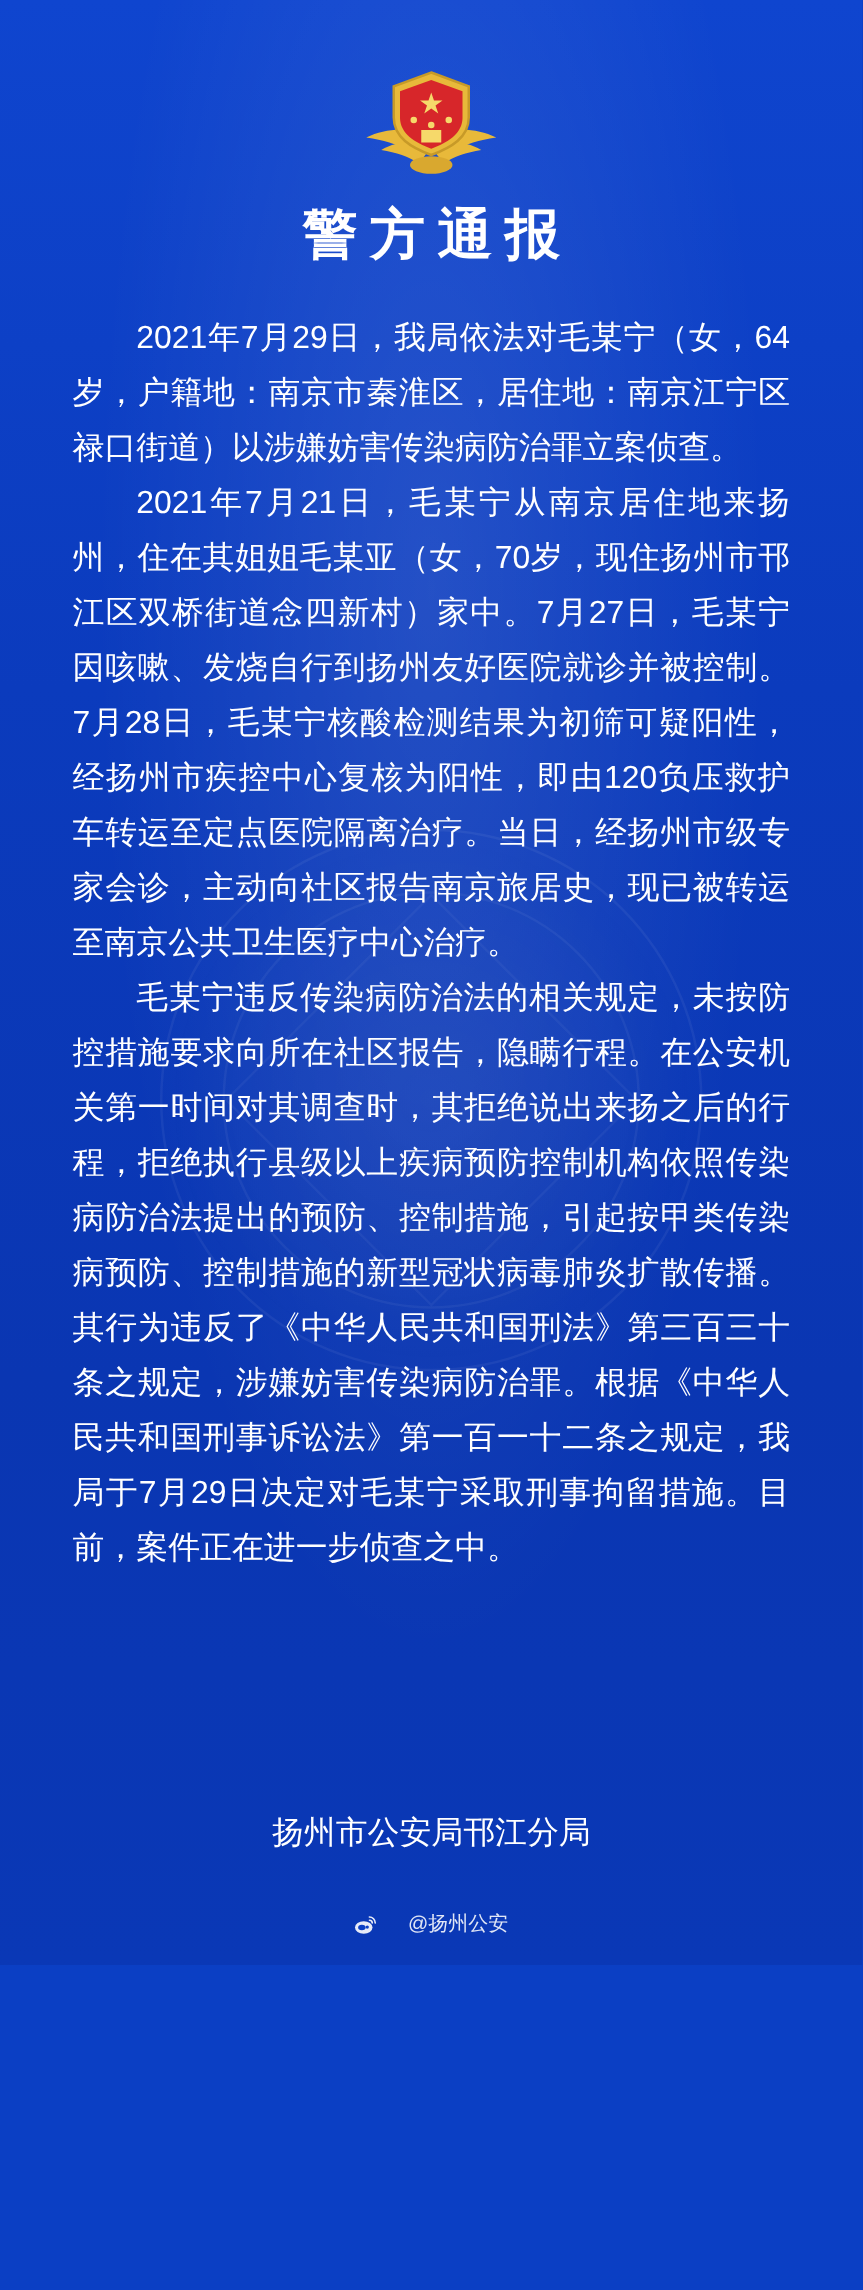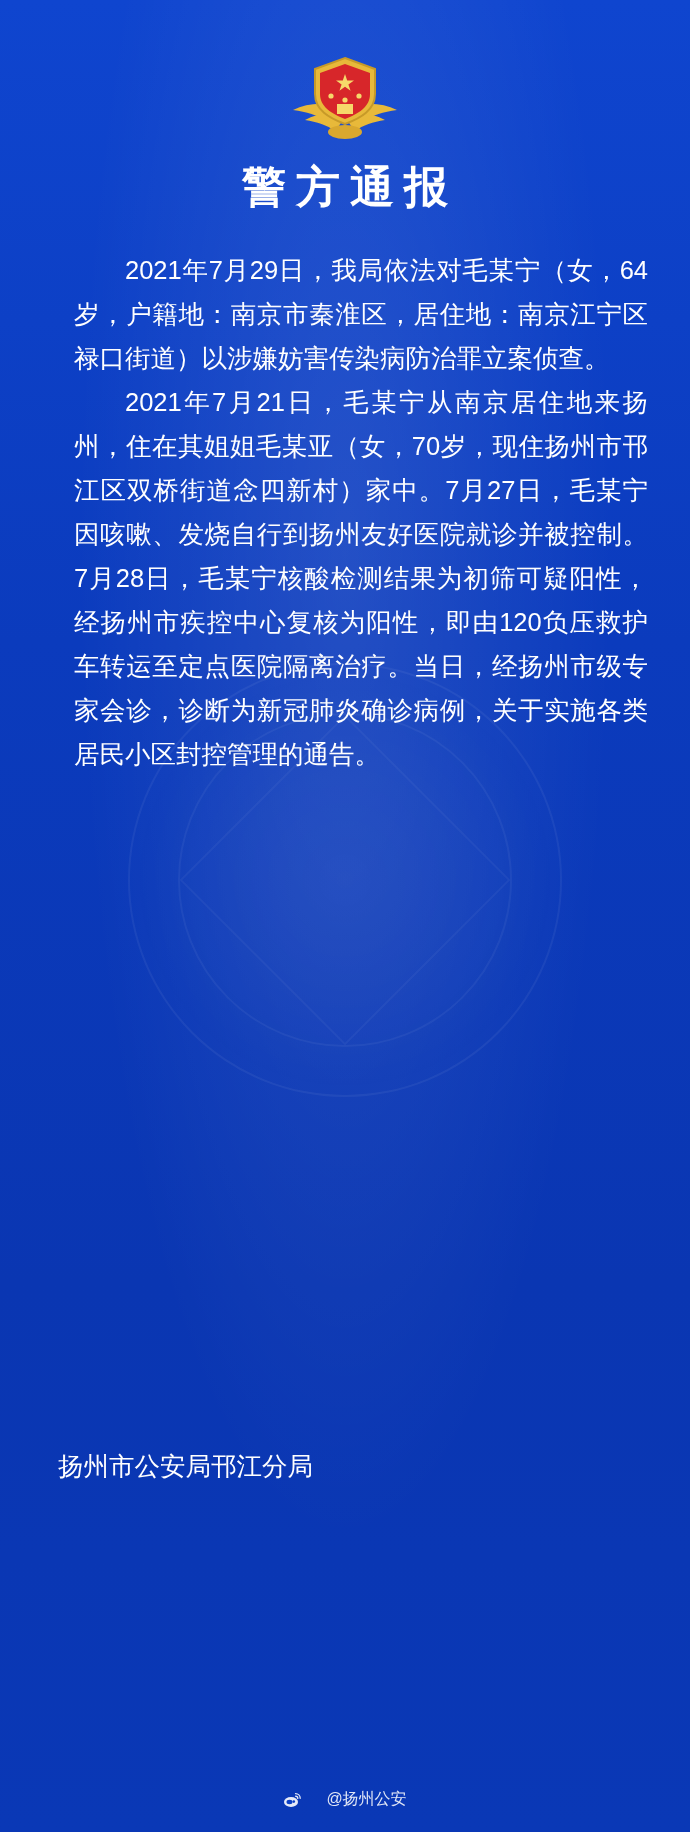--- a/index.html
+++ b/index.html
@@ -9,21 +9,21 @@
   body {
     width: 690px;
     height: 1832px;
     background: #0b3fc4;
     font-family: "Liberation Sans", sans-serif;
     overflow: hidden;
   }
   .poster {
     position: relative;
     width: 690px;
-    height: 1832px;
+    height: 1572px;
     background:
       radial-gradient(ellipse at 50% 30%, rgba(255,255,255,0.10) 0%, rgba(255,255,255,0.0) 55%),
       linear-gradient(180deg, #0f45cf 0%, #0b3bbd 35%, #0a36b2 70%, #0a38b6 100%);
     box-sizing: border-box;
     overflow: hidden;
   }
   
   .watermark {
     position: absolute;
     left: 50%;
@@ -93,36 +93,35 @@
     position: absolute;
     top: 248px;
     left: 58px;
     width: 574px;
     color: #ffffff;
     font-family: "Liberation Sans", sans-serif;
     font-size: 25.5px;
     line-height: 44px;
     text-align: justify;
     text-justify: inter-ideograph;
-    margin-left: 16px;
   }
   .body-copy p {
     margin: 0 0 0 0;
     text-indent: 2em;
   }
 
   .signature {
     position: absolute;
     left: 58px;
     width: 574px;
     top: 1444px;
     color: #ffffff;
     font-size: 25.5px;
     line-height: 44px;
-    text-align: left;
+    text-align: center;
   }
 
   .footer {
     position: absolute;
     left: 0;
     right: 0;
     bottom: 22px;
     display: flex;
     align-items: center;
     justify-content: center;
@@ -169,21 +168,22 @@
 
         <rect x="50" y="52" width="16" height="10" fill="#f6d96a"></rect>
       </svg>
     </div>
   </div>
 
   <div class="title">警方通报</div>
 
   <div class="body-copy">
     <p>2021年7月29日，我局依法对毛某宁（女，64岁，户籍地：南京市秦淮区，居住地：南京江宁区禄口街道）以涉嫌妨害传染病防治罪立案侦查。</p>
-    <p>2021年7月21日，毛某宁从南京居住地来扬州，住在其姐姐毛某亚（女，70岁，现住扬州市邗江区双桥街道念四新村）家中。7月27日，毛某宁因咳嗽、发烧自行到扬州友好医院就诊并被控制。7月28日，毛某宁核酸检测结果为初筛可疑阳性，经扬州市疾控中心复核为阳性，即由120负压救护车转运至定点医院隔离治疗。当日，经扬州市级专家会诊，诊断为新冠肺炎确诊病例，关于实施各类居民小区封控管理的通告。</p>
+    <p>2021年7月21日，毛某宁从南京居住地来扬州，住在其姐姐毛某亚（女，70岁，现住扬州市邗江区双桥街道念四新村）家中。7月27日，毛某宁因咳嗽、发烧自行到扬州友好医院就诊并被控制。7月28日，毛某宁核酸检测结果为初筛可疑阳性，经扬州市疾控中心复核为阳性，即由120负压救护车转运至定点医院隔离治疗。当日，经扬州市级专家会诊，主动向社区报告南京旅居史，现已被转运至南京公共卫生医疗中心治疗。</p>
+    <p>毛某宁违反传染病防治法的相关规定，未按防控措施要求向所在社区报告，隐瞒行程。在公安机关第一时间对其调查时，其拒绝说出来扬之后的行程，拒绝执行县级以上疾病预防控制机构依照传染病防治法提出的预防、控制措施，引起按甲类传染病预防、控制措施的新型冠状病毒肺炎扩散传播。其行为违反了《中华人民共和国刑法》第三百三十条之规定，涉嫌妨害传染病防治罪。根据《中华人民共和国刑事诉讼法》第一百一十二条之规定，我局于7月29日决定对毛某宁采取刑事拘留措施。目前，案件正在进一步侦查之中。</p>
   </div>
 
   <div class="signature">
     <div>扬州市公安局邗江分局</div>
   </div>
 
   <div class="footer">
     <span class="weibo-icon">
       <svg viewBox="0 0 18 18" width="18" height="18" aria-hidden="true">
         <ellipse cx="8" cy="11" rx="7" ry="5" fill="#ffffff" opacity="0.9"></ellipse>

